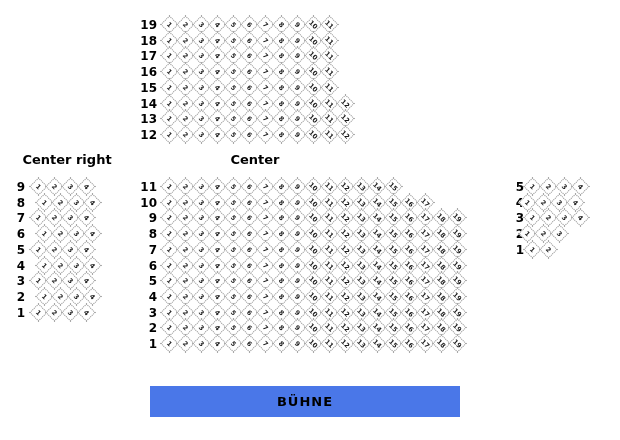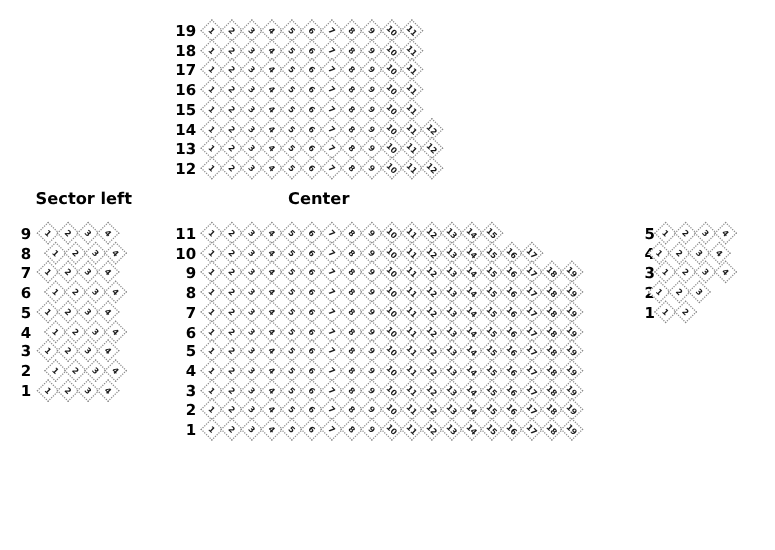--- a/index.html
+++ b/index.html
@@ -27,21 +27,21 @@
   #stage{
     position:absolute;left:150px;top:386px;width:310px;height:31px;
     display:flex;align-items:center;justify-content:center;
   }
   #stage span{font-size:13px;font-weight:700;color:#000;letter-spacing:1px;}
 </style>
 </head>
 <body>
 
 <div id="seatmap">
-  <div class="section-title" style="left:67px;top:152px;">Sector left</div>
+  <div class="section-title" style="left:67px;top:152px;">Center right</div>
   <div class="section-title" style="left:255px;top:152px;">Center</div>
 
   <div id="block-center-upper">
       <div class="row-label" style="left: 129px; top: 17px;">19</div>
       <div class="seat" style="left: 163px; top: 18px; border-color: rgb(139, 139, 139); background: rgb(255, 255, 255); color: rgb(26, 26, 26);">1</div>
       <div class="seat" style="left: 179px; top: 18px; border-color: rgb(139, 139, 139); background: rgb(255, 255, 255); color: rgb(26, 26, 26);">2</div>
       <div class="seat" style="left: 195px; top: 18px; border-color: rgb(139, 139, 139); background: rgb(255, 255, 255); color: rgb(26, 26, 26);">3</div>
       <div class="seat" style="left: 211px; top: 18px; border-color: rgb(139, 139, 139); background: rgb(255, 255, 255); color: rgb(26, 26, 26);">4</div>
       <div class="seat" style="left: 227px; top: 18px; border-color: rgb(139, 139, 139); background: rgb(255, 255, 255); color: rgb(26, 26, 26);">5</div>
       <div class="seat" style="left: 243px; top: 18px; border-color: rgb(139, 139, 139); background: rgb(255, 255, 255); color: rgb(26, 26, 26);">6</div>
@@ -419,13 +419,16 @@
       <div class="seat" style="left: 574px; top: 211.4px; border-color: rgb(139, 139, 139); background: rgb(255, 255, 255); color: rgb(26, 26, 26);">4</div>
       <div class="row-label" style="left: 496px; top: 226.1px;">2</div>
       <div class="seat" style="left: 521px; top: 227.1px; border-color: rgb(139, 139, 139); background: rgb(255, 255, 255); color: rgb(26, 26, 26);">1</div>
       <div class="seat" style="left: 537px; top: 227.1px; border-color: rgb(139, 139, 139); background: rgb(255, 255, 255); color: rgb(26, 26, 26);">2</div>
       <div class="seat" style="left: 553px; top: 227.1px; border-color: rgb(139, 139, 139); background: rgb(255, 255, 255); color: rgb(26, 26, 26);">3</div>
       <div class="row-label" style="left: 496px; top: 241.8px;">1</div>
       <div class="seat" style="left: 526px; top: 242.8px; border-color: rgb(139, 139, 139); background: rgb(255, 255, 255); color: rgb(26, 26, 26);">1</div>
       <div class="seat" style="left: 542px; top: 242.8px; border-color: rgb(139, 139, 139); background: rgb(255, 255, 255); color: rgb(26, 26, 26);">2</div>
     </div>
 
+  <div id="stage" style="background: rgb(74, 119, 232);">
+    <span style="color: rgb(0, 0, 0);">BÜHNE</span>
+  </div>
 </div>
 
 </body></html>

